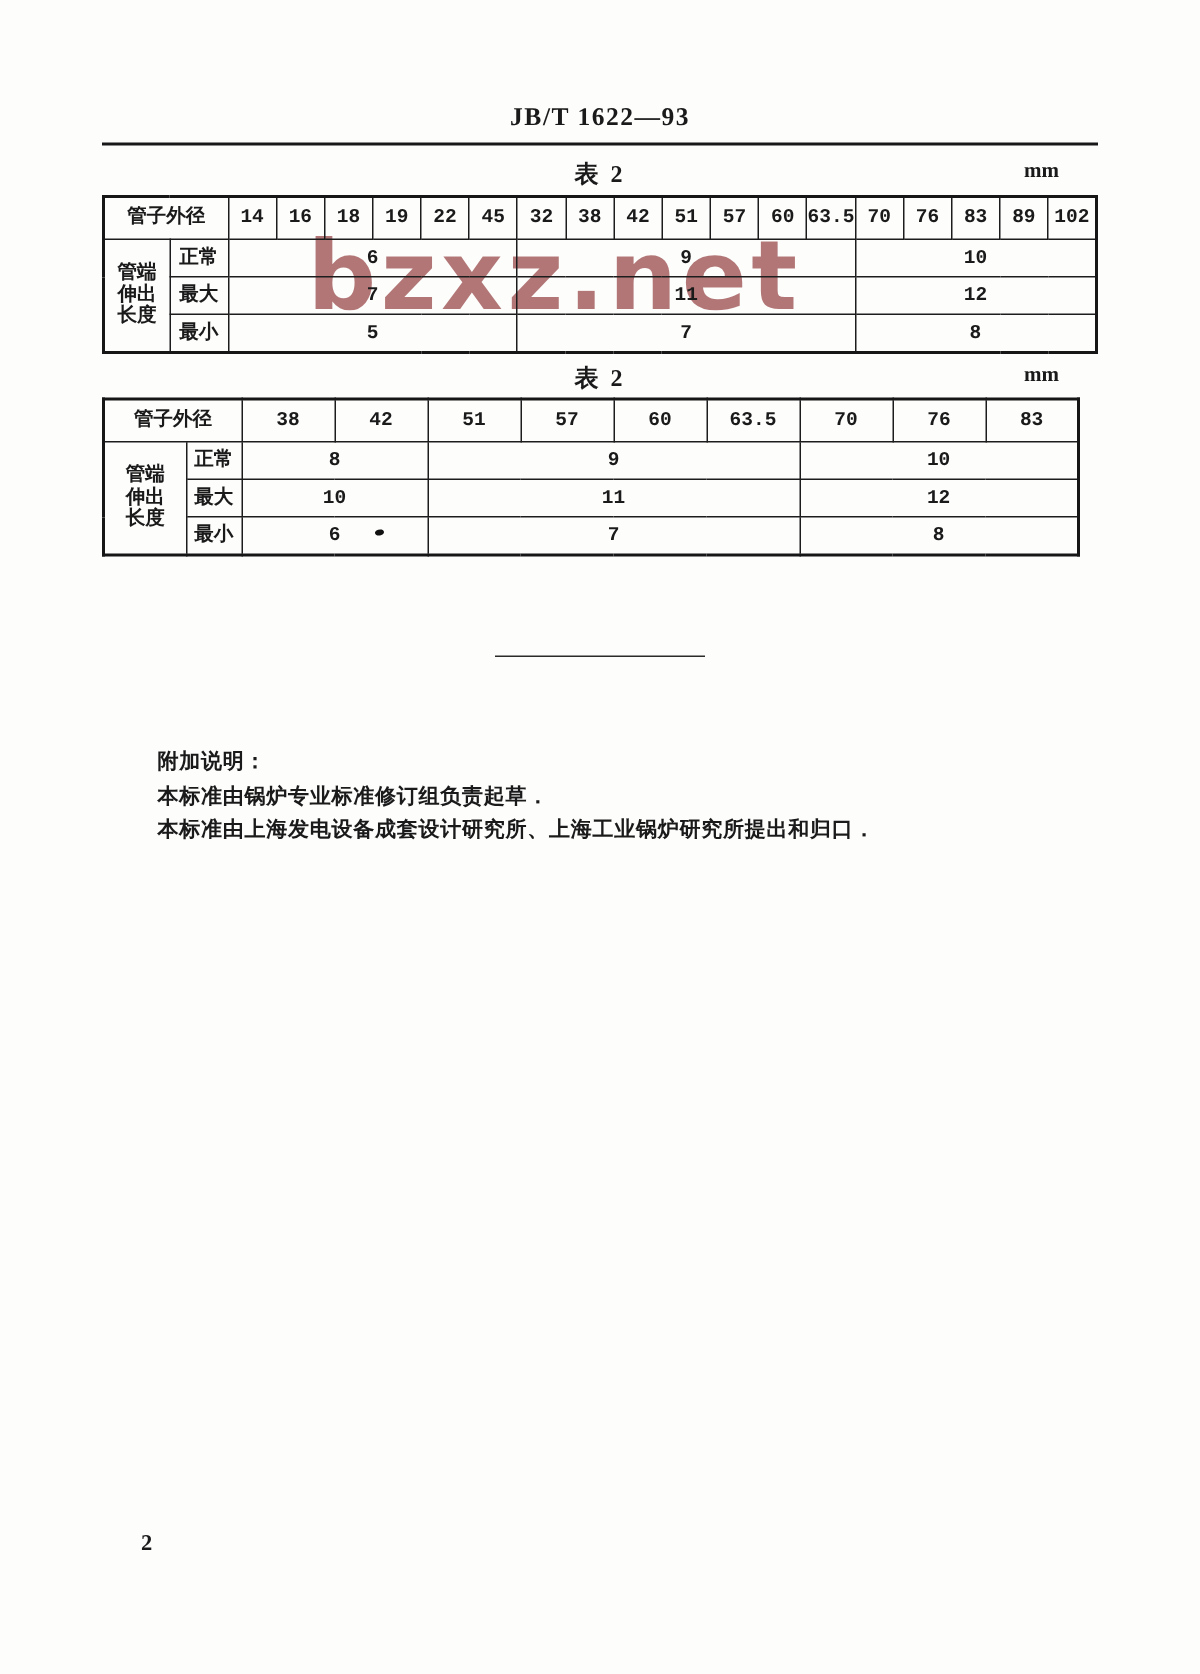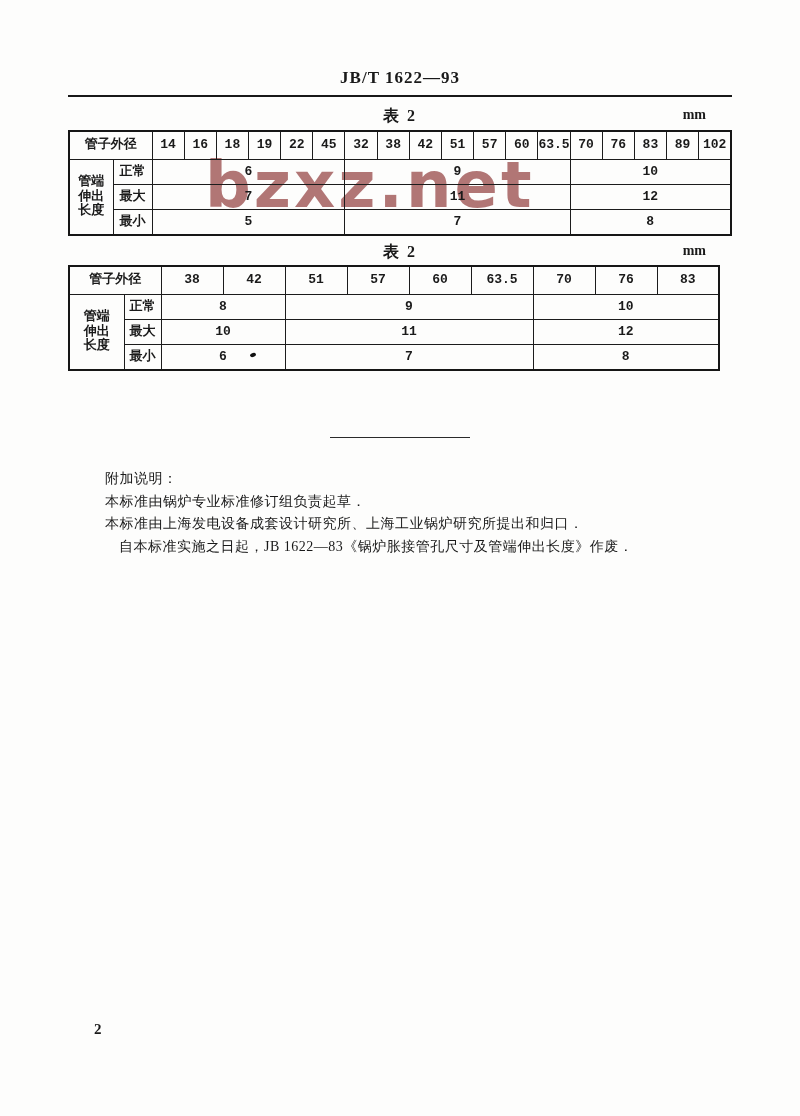--- a/index.html
+++ b/index.html
@@ -81,24 +81,24 @@
   table.t tr.hd td { height: 27px; }
   table.t tr.bd td { height: 24px; }
   td.stub { font-size: 13px; line-height: 1.55; }
   .divider {
     width: 140px;
     margin: 66px auto 0 auto;
     border-top: 1.5px solid #2a2a2a;
     height: 0;
   }
   .notes {
-    margin-top: 30px;
+    margin-top: 60px;
     margin-left: 37px;
     font-size: 14px;
-    font-weight: 400;
+    font-weight: 700;
     letter-spacing: 0.5px;
   }
   .notes .note { line-height: 22.5px; }
   .notes .note.indent { padding-left: 14px; }
   .page-number {
     position: absolute;
     left: 94px; top: 1021px;
     font-size: 15px;
     font-weight: 600;
     z-index: 2;
@@ -258,21 +258,20 @@
         </tr>
       </tbody>
     </table>
 
     <div class="divider"></div>
 
     <div class="notes">
       <div class="note">附加说明：</div>
       <div class="note">本标准由锅炉专业标准修订组负责起草．</div>
       <div class="note">本标准由上海发电设备成套设计研究所、上海工业锅炉研究所提出和归口．</div>
-      <div class="note indent">自本标准实施之日起，JB 1622—83《锅炉胀接管孔尺寸及管端伸出长度》作废．</div>
     </div>
 
   </div>
 
   <div class="ink-speck"></div>
   <div class="page-number">2</div>
 
 </div>
 
 </body></html>

